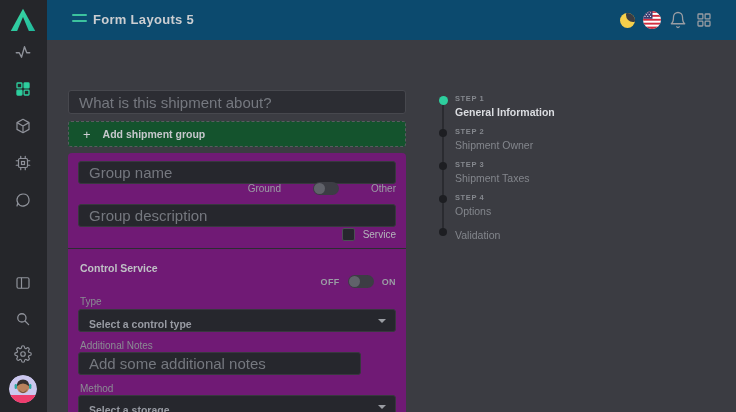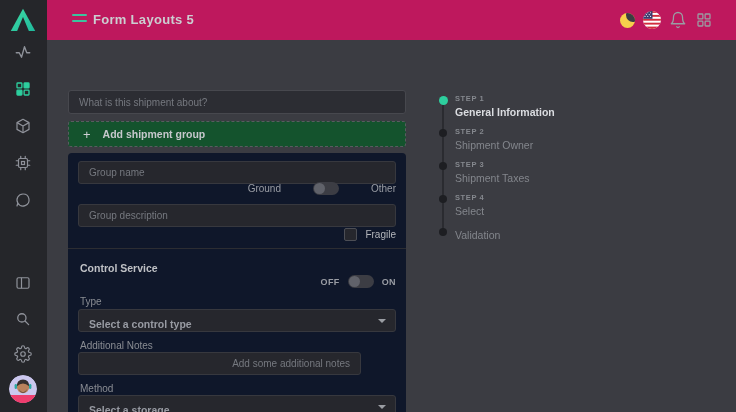--- a/index.html
+++ b/index.html
@@ -9,39 +9,39 @@
 
   
   .sidebar { position:absolute; left:0; top:0; width:47px; height:412px; background:#25262a; }
   .logo { position:absolute; left:10px; top:8px; width:26px; height:24px; cursor:pointer; }
   .side-icon { position:absolute; left:14px; width:18px; height:18px; color:#8f929a; cursor:pointer; }
   .side-icon svg { width:18px; height:18px; display:block; }
   .side-icon.active { color:#2dcf9e; }
   .avatar { position:absolute; left:9px; top:375px; width:28px; height:28px; border-radius:50%; overflow:hidden; cursor:pointer; }
 
   
-  .header { position:absolute; left:47px; top:0; right:0; height:40px; background:#be185d; }
+  .header { position:absolute; left:47px; top:0; right:0; height:40px; background:#0c4a6e; }
   .hamburger { position:absolute; left:25px; top:14px; width:15px; height:12px; cursor:pointer; }
   .hamburger span { display:block; width:15px; height:2px; background:#3cc29e; border-radius:1px; margin-bottom:4px; }
   .app-title { position:absolute; left:46px; top:12px; font-size:13px; font-weight:700; color:#ccced1; letter-spacing:.3px; }
   .hdr-icon { position:absolute; top:11px; width:18px; height:18px; color:#9a9da3; cursor:pointer; }
   .hdr-icon svg { width:18px; height:18px; display:block; }
   .moon { position:absolute; top:13px; width:15px; height:15px; border-radius:50%; background:#f6cf4b; overflow:hidden; cursor:pointer; }
   .moon::after { content:''; position:absolute; width:14px; height:14px; border-radius:50%; background:#3b3c42; left:6px; top:-5px; }
   .flag { position:absolute; top:11px; width:18px; height:18px; cursor:pointer; }
 
   
   .section-heading { position:absolute; font-size:11px; font-weight:700; color:#c3c5c9; letter-spacing:.2px; }
   .help { display:inline-block; width:12px; height:12px; border:1px solid #7e8187; border-radius:50%; color:#9b9ea4; font-size:8px; font-weight:400; text-align:center; line-height:10px; vertical-align:-2px; margin-left:5px; }
-  .txt-input { position:absolute; background:#2c2d33; border:1px solid #47484e; border-radius:3px; color:#c9cbd0; font-size:10px; padding:0 10px; outline:none; font-family:inherit; }
+  .txt-input { position:absolute; background:#2c2d33; border:1px solid #47484e; border-radius:3px; color:#c9cbd0; font-size:15px; padding:0 10px; outline:none; font-family:inherit; }
   .txt-input::placeholder { color:#75787f; }
   .add-group { position:absolute; left:68px; top:121px; width:338px; height:26px; background:#14532d; border:1px dashed #5a5b61; border-radius:3px; color:#c6c8cc; font-size:10.5px; font-weight:600; text-align:left; padding-left:14px; cursor:pointer; font-family:inherit; }
   .add-group .plus { font-size:13px; font-weight:400; margin-right:12px; vertical-align:-1px; color:#cfd1d5; }
 
-  .card { position:absolute; left:68px; top:153px; width:338px; height:259px; background:#0f172a; border-radius:4px 4px 0 0; }
+  .card { position:absolute; left:68px; top:153px; width:338px; height:259px; background:#701a75; border-radius:4px 4px 0 0; }
   .card .txt-input { background:#26272d; border:1px solid #37383e; }
   .card label.fld { position:absolute; left:12px; font-size:10px; color:#8a8d93; }
   .select { position:absolute; left:10px; width:318px; height:23px; background:#26272d; border:1px solid #37383e; border-radius:3px; color:#989ba3; font-size:10.5px; font-weight:600; line-height:21px; padding:4px 10px; cursor:pointer; }
   .select .caret { position:absolute; right:9px; top:9px; width:0; height:0; border-left:4px solid transparent; border-right:4px solid transparent; border-top:4px solid #9a9da3; }
   .rt-row { position:absolute; right:10px; display:flex; align-items:center; gap:8px; }
   .tog-label { font-size:10px; color:#9a9da4; }
   .toggle { width:26px; height:13px; border-radius:7px; background:#3c3d44; position:relative; cursor:pointer; }
   .toggle .knob { position:absolute; left:1px; top:1px; width:11px; height:11px; border-radius:50%; background:#60626a; }
   .checkbox { width:13px; height:13px; border:1px solid #4c4e55; border-radius:2px; background:#26272d; cursor:pointer; }
   .divider { position:absolute; left:0; top:95px; width:338px; height:1px; background:#2c2d32; }
@@ -216,21 +216,21 @@
       <div class="toggle">
           <div class="knob"></div>
         </div>
       <span class="tog-label">Other</span>
     </div>
 
     <input class="txt-input" style="left: 10px; top: 51px; width: 318px; height: 23px;" placeholder="Group description">
 
     <div class="rt-row" style="top:75px;">
       <div class="checkbox"></div>
-      <span class="tog-label" style="color:#b4b6bb">Fragile</span>
+      <span class="tog-label" style="color:#b4b6bb">Service</span>
     </div>
 
     <div class="divider"></div>
 
     <div class="card-heading">Control Service</div>
 
     <div class="rt-row" style="top:122px;">
       <span class="onoff">OFF</span>
       <div class="toggle">
           <div class="knob"></div>
@@ -238,21 +238,21 @@
       <span class="onoff">ON</span>
     </div>
 
     <label class="fld" style="top:143px;">Type</label>
     <div class="select" style="top:156px;">
       <span>Select a control type</span>
       <span class="caret"></span>
     </div>
 
     <label class="fld" style="top:187px;">Additional Notes</label>
-    <input class="txt-input" style="left: 10px; top: 199px; width: 283px; height: 23px; text-align: right;" placeholder="Add some additional notes">
+    <input class="txt-input" style="left: 10px; top: 199px; width: 283px; height: 23px;" placeholder="Add some additional notes">
 
     <label class="fld" style="top:230px;">Method</label>
     <div class="select" style="top:242px;">
       <span>Select a storage</span>
       <span class="caret"></span>
     </div>
   </div>
 
   <div class="step-line"></div>
 
@@ -269,19 +269,19 @@
   <div class="step" style="top:127px">
     <div class="s-label">STEP 2</div>
     <div class="s-title">Shipment Owner</div>
   </div>
   <div class="step" style="top:160px">
     <div class="s-label">STEP 3</div>
     <div class="s-title">Shipment Taxes</div>
   </div>
   <div class="step" style="top:193px">
     <div class="s-label">STEP 4</div>
-    <div class="s-title">Select</div>
+    <div class="s-title">Options</div>
   </div>
   <div class="step" style="top:226px">
     <div class="s-title">Validation</div>
   </div>
 
 </div>
 
 </body></html>

